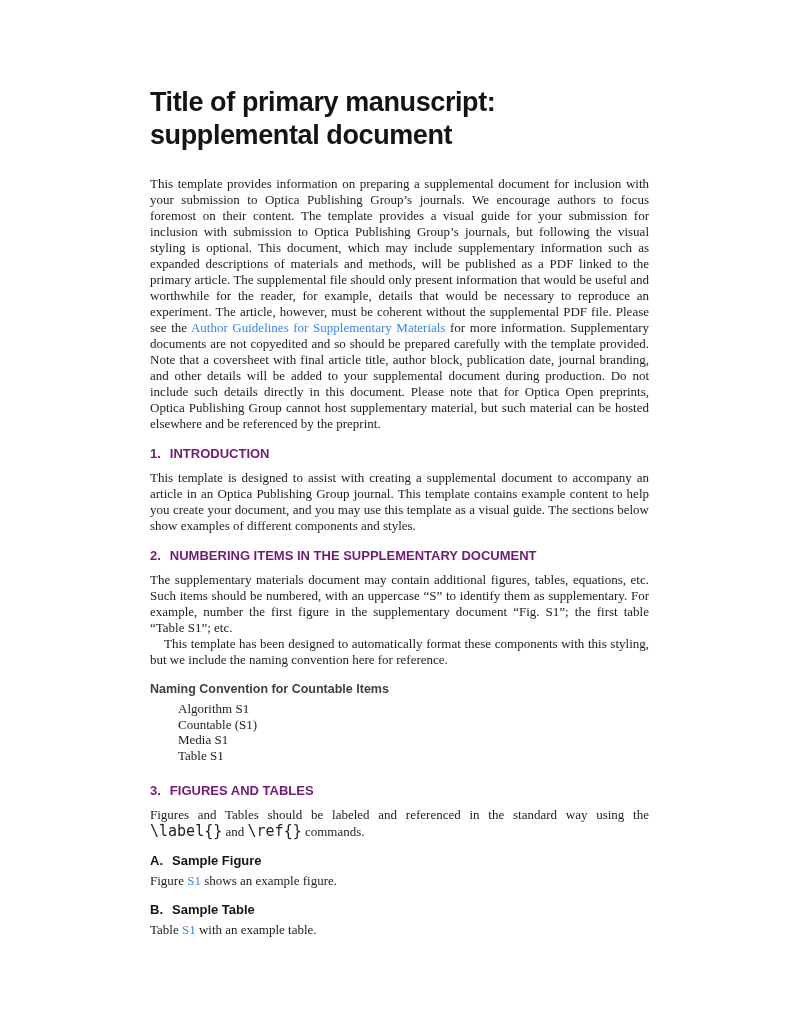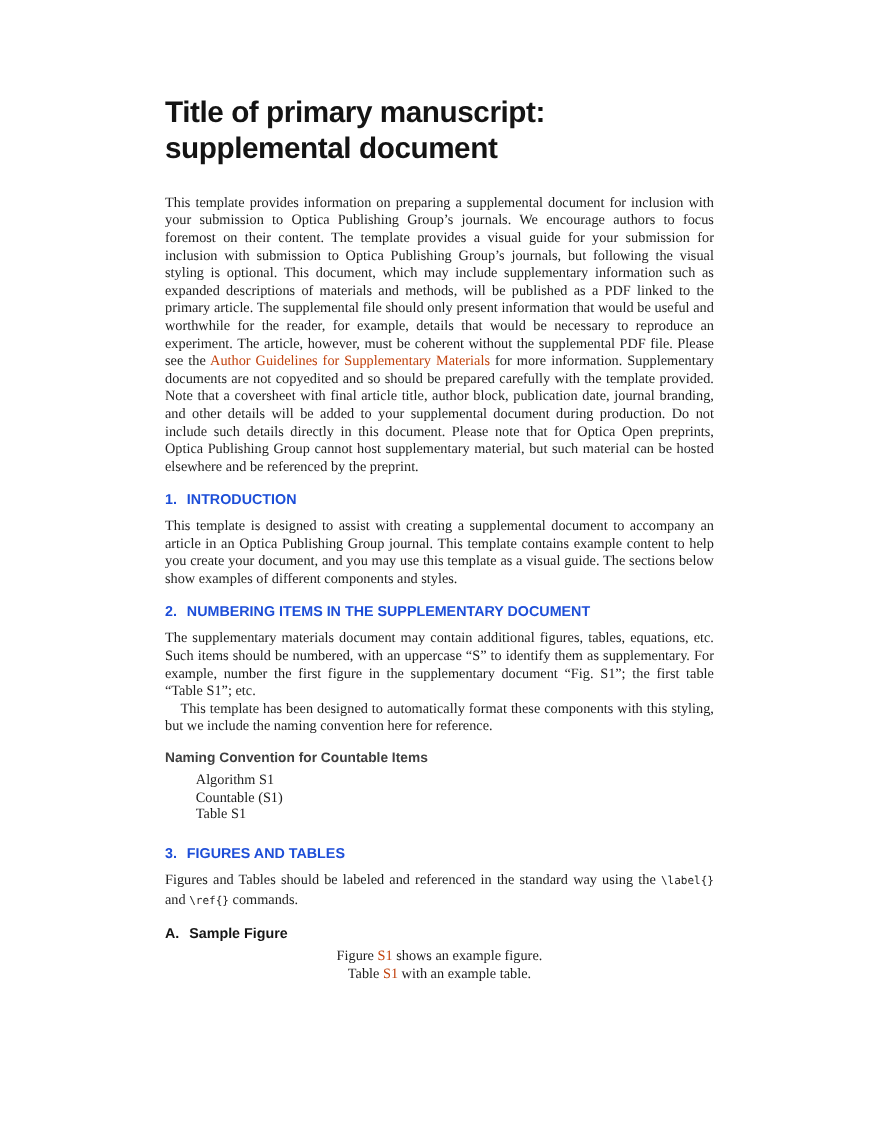--- a/index.html
+++ b/index.html
@@ -34,65 +34,65 @@
   p.body-text {
     font-size: 13px;
     line-height: 16px;
     text-align: justify;
     margin: 0;
   }
   p.body-text.indented {
     text-indent: 14px;
   }
   p.body-text.single {
-    text-align: center;
+    text-align: left;
   }
   .sec-heading {
     font-family: "Liberation Sans", sans-serif;
     font-weight: bold;
     font-size: 13px;
     line-height: 16px;
-    color: #1d4ed8;
+    color: #701a75;
     margin: 14px 0 8px 0;
   }
   .sub-heading {
     font-family: "Liberation Sans", sans-serif;
     font-weight: bold;
     font-size: 13px;
     line-height: 15px;
     color: #141414;
     margin: 13px 0 5px 0;
   }
   .sec-num {
     display: inline-block;
     margin-right: 9px;
   }
   a.doc-link {
-    color: #c2410c;
+    color: #3b82f6;
     text-decoration: none;
     cursor: pointer;
   }
   .naming-heading {
     font-family: "Liberation Sans", sans-serif;
     font-weight: bold;
     font-size: 12.5px;
     line-height: 15px;
     color: #404040;
     margin: 14px 0 4px 0;
   }
   ul.naming-list {
     list-style: none;
     margin: 0 0 0 28px;
     padding: 0;
     font-size: 13px;
     line-height: 15.5px;
   }
   .mono {
     font-family: "DejaVu Sans Mono", monospace;
-    font-size: 10px;
+    font-size: 15px;
   }
   .spacer-lg { height: 6px; }
 </style>
 </head>
 <body>
 
 <div class="page">
   <div class="content">
 
     <h1 class="doc-title">
@@ -109,30 +109,32 @@
     <h2 class="sec-heading"><span class="sec-num">2.</span><span>NUMBERING ITEMS IN THE SUPPLEMENTARY DOCUMENT</span></h2>
 
     <p class="body-text">The supplementary materials document may contain additional figures, tables, equations, etc. Such items should be numbered, with an uppercase “S” to identify them as supplementary. For example, number the first figure in the supplementary document “Fig. S1”; the first table “Table S1”; etc.</p>
     <p class="body-text indented">This template has been designed to automatically format these components with this styling, but we include the naming convention here for reference.</p>
 
     <h3 class="naming-heading">Naming Convention for Countable Items</h3>
 
     <ul class="naming-list">
       <li>Algorithm S1</li>
       <li>Countable (S1)</li>
+      <li>Media S1</li>
       <li>Table S1</li>
     </ul>
 
     <div class="spacer-lg"></div>
 
     <h2 class="sec-heading"><span class="sec-num">3.</span><span>FIGURES AND TABLES</span></h2>
 
     <p class="body-text"><span>Figures and Tables should be labeled and referenced in the standard way using the </span><span class="mono">\label{}</span><span> and </span><span class="mono">\ref{}</span><span> commands.</span></p>
 
     <h3 class="sub-heading"><span class="sec-num">A.</span><span>Sample Figure</span></h3>
 
     <p class="body-text single"><span>Figure </span><a class="doc-link">S1</a><span> shows an example figure.</span></p>
 
+    <h3 class="sub-heading"><span class="sec-num">B.</span><span>Sample Table</span></h3>
 
     <p class="body-text single"><span>Table </span><a class="doc-link">S1</a><span> with an example table.</span></p>
 
   </div>
 </div>
 
 </body></html>

